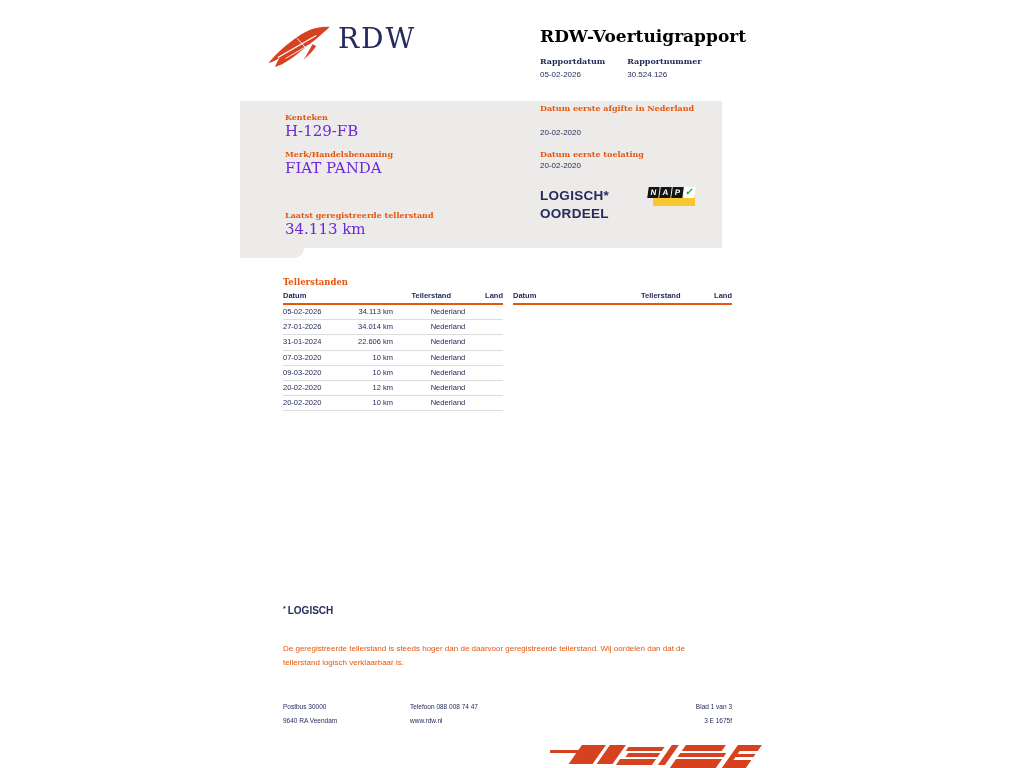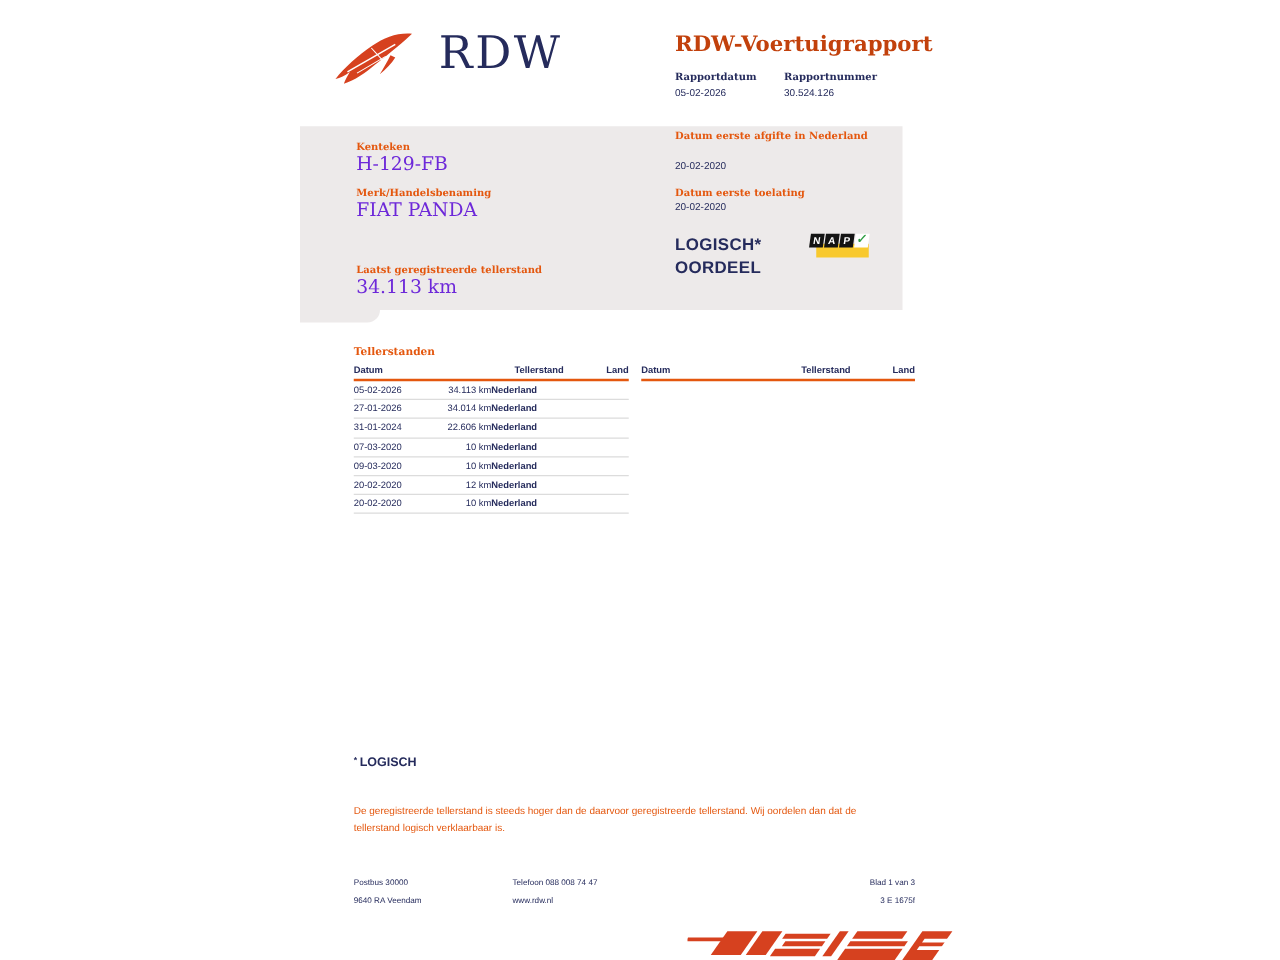--- a/index.html
+++ b/index.html
@@ -4,24 +4,24 @@
 <style>
   html,body{margin:0;padding:0;}
   body{
     width:1024px;height:768px;background:#ffffff;overflow:hidden;
     font-family:"Liberation Sans", sans-serif;color:#252b5c;position:relative;
   }
   .abs{position:absolute;}
 
   
   .logo-wing{left:264px;top:25px;width:70px;height:44px;}
-  .logo-text{left:338px;top:22px;font-family:"DejaVu Serif",serif;font-size:36px;
-    font-weight:500;letter-spacing:2px;color:#252b5c;margin-left:13px;}
+  .logo-text{left:338px;top:22px;font-family:"DejaVu Serif",serif;font-size:28px;
+    font-weight:500;letter-spacing:2px;color:#252b5c;}
   .doc-title{left:540px;top:26px;font-family:"DejaVu Serif",serif;font-size:17px;
-    font-weight:600;color:#c2410c;}
+    font-weight:600;color:#000000;}
   .meta{left:540px;top:56px;display:flex;gap:22px;}
   .meta .lbl{font-family:"DejaVu Serif",serif;font-weight:bold;font-size:8px;color:#252b5c;}
   .meta .val{font-size:8px;margin-top:4px;color:#252b5c;}
 
   
   .sumbox{left:240px;top:101px;width:482px;height:147px;background:#edeaea;}
   .sumbox-tab{left:240px;top:248px;width:64px;height:10px;background:#edeaea;
     border-bottom-right-radius:10px;}
   .olabel{font-family:"DejaVu Serif",serif;font-weight:bold;font-size:8px;color:#e4570e;}
   .bigval{font-family:"DejaVu Serif",serif;font-size:15px;color:#6d28d9;}
@@ -37,21 +37,21 @@
   .nap .tile.check{background:#ffffff;color:#2f9e44;font-size:10px;line-height:10px;}
 
   
   .tbl-heading{left:283px;top:277px;font-family:"DejaVu Serif",serif;font-weight:bold;
     font-size:8.5px;color:#e4570e;}
   .tbl{top:291px;width:220px;font-size:7.5px;color:#252b5c;}
   .tbl.t1{left:283px;} .tbl.t2{left:513px;width:219px;}
   .t-head{display:flex;font-weight:bold;padding-bottom:3px;border-bottom:2px solid #e4570e;}
   .h-datum{width:92px;} .h-tel{width:80px;margin-left:44px;} .h-land{flex:1;text-align:right;}
   .t-row{display:flex;height:14.2px;line-height:14.2px;border-bottom:1px solid #dcdcdc;}
-  .b-datum{width:60px;} .b-tel{width:50px;text-align:right;} .b-land{flex:1;text-align:left;font-weight:bold;}
+  .b-datum{width:60px;} .b-tel{width:50px;text-align:right;} .b-land{flex:1;text-align:center;}
 
   
   .fn-head{left:283px;top:605px;font-size:10px;font-weight:bold;color:#252b5c;}
   .fn-ast{font-size:7px;vertical-align:3px;margin-right:2px;}
   .fn-text{left:283px;top:642px;width:430px;font-size:8px;line-height:14px;color:#e4570e;}
 
   
   .foot{font-size:6.5px;line-height:14px;color:#252b5c;}
   .foot.addr{left:283px;top:700px;}
   .foot.contact{left:410px;top:700px;}

